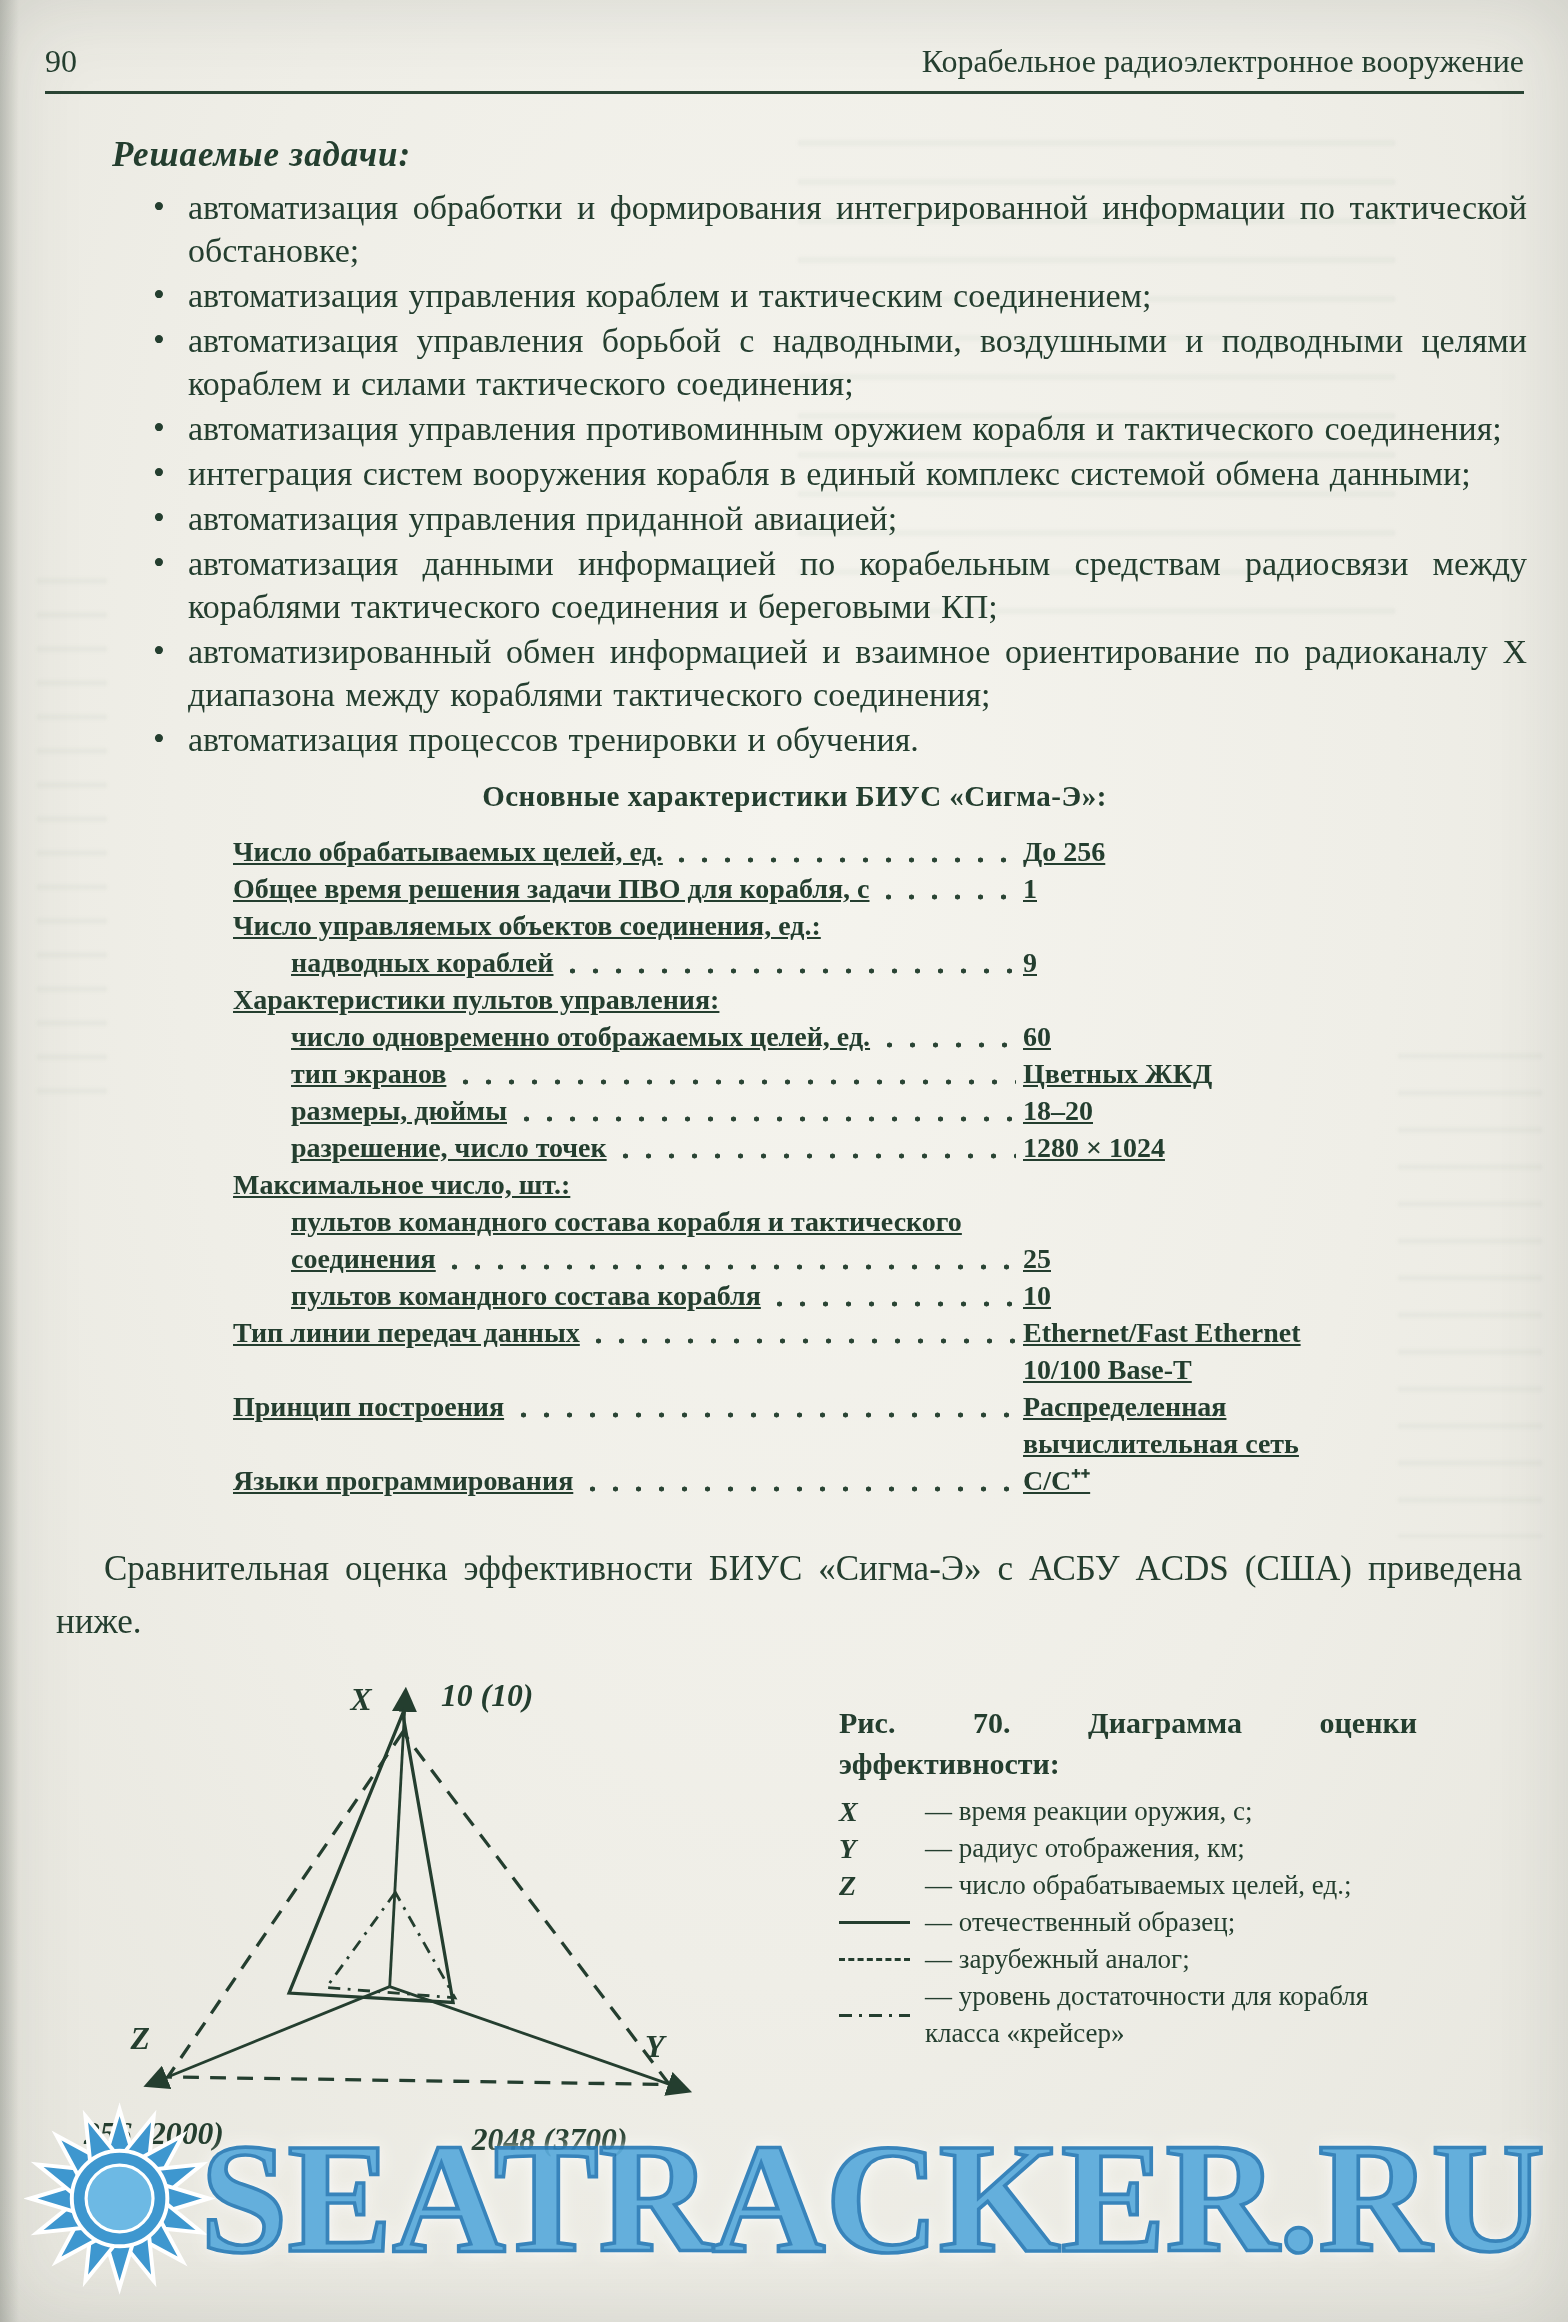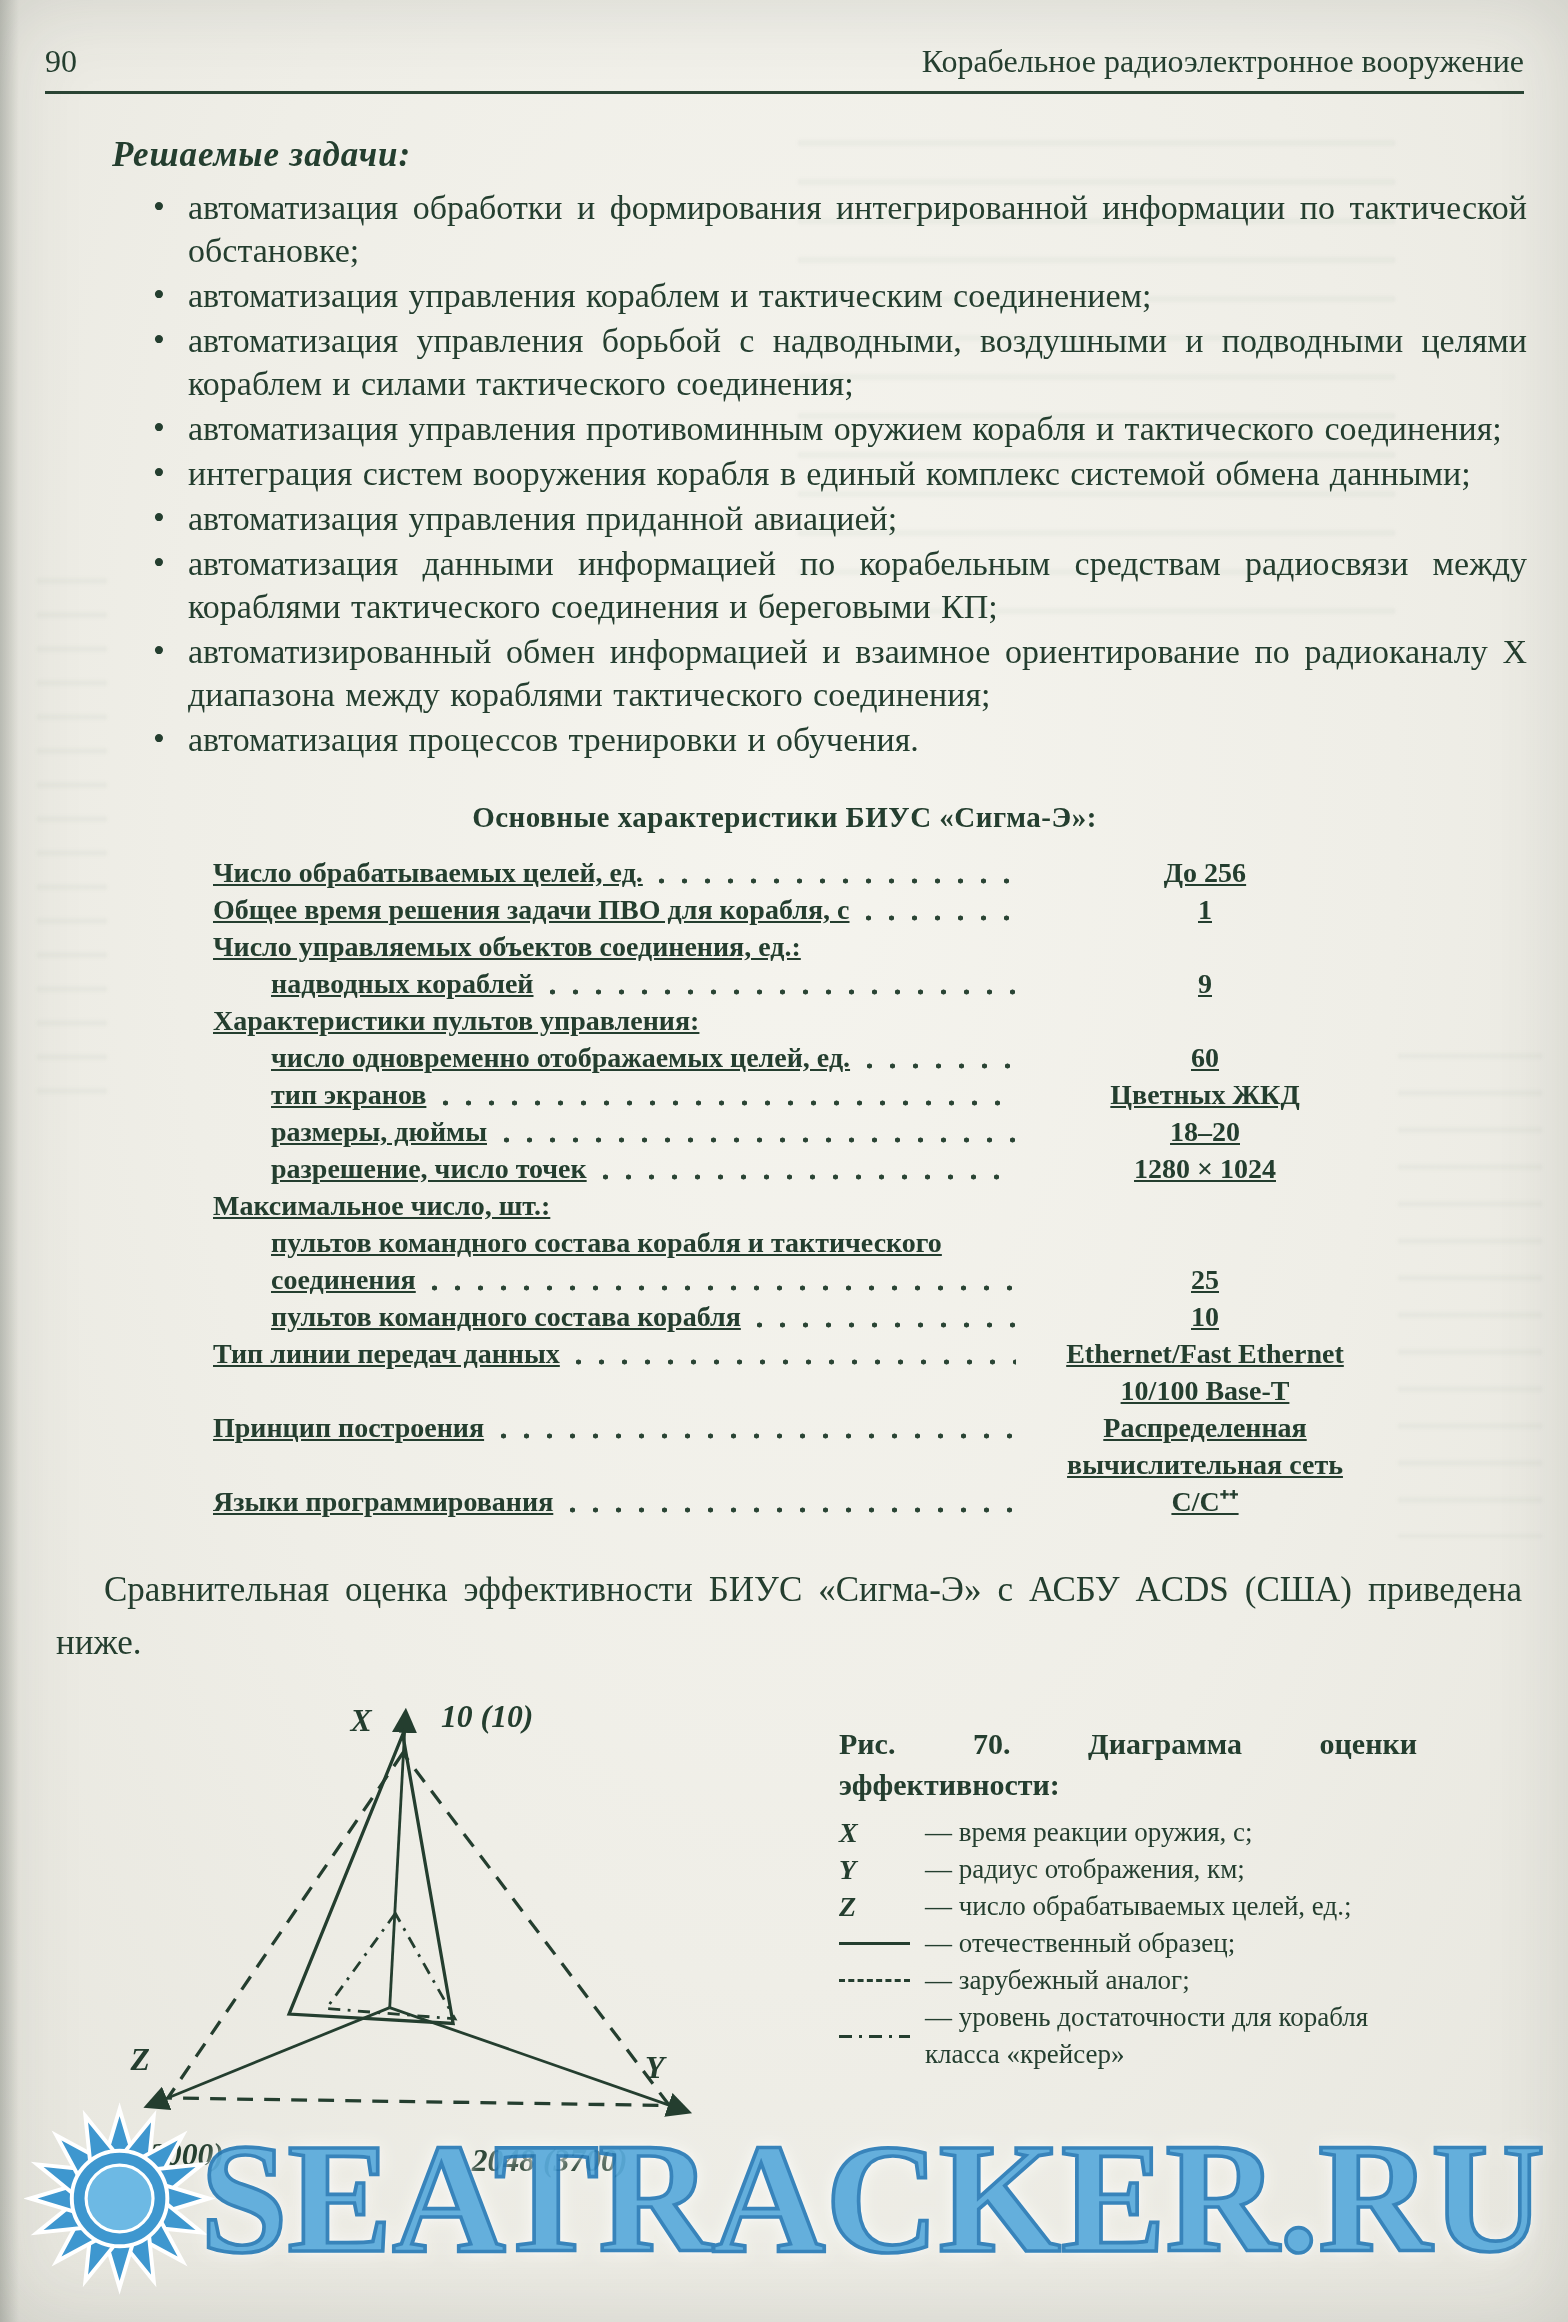--- a/index.html
+++ b/index.html
@@ -33,32 +33,32 @@
 
   .tasks { margin:41px 42px 0 112px; }
   .tasks-heading { font-style:italic; font-weight:bold; font-size:35px; letter-spacing:0.9px; margin-bottom:11.2px; }
   .task-list { list-style:none; margin:0; padding:0; }
   .task-item {
     position:relative; padding-left:76px; margin-bottom:1.9px;
     font-size:34px; line-height:43px; text-align:justify; word-spacing:1.9px;
   }
   .task-item .bullet { position:absolute; left:41px; top:-0.9px; }
 
-  .specs { margin-top:40px; }
+  .specs { margin-top:19px;padding-left:20px; }
   .specs-heading { text-align:center; font-weight:bold; font-size:29px; letter-spacing:0.5px; margin-bottom:20.5px; }
   .spec-rows { margin:0 182px 0 213px; font-size:28px; line-height:37px; font-weight:600; }
   .srow { display:flex; align-items:flex-start;text-decoration:underline; }
   .srow.ind { padding-left:58px; }
   .slabel { white-space:nowrap; }
   .sdots {
     flex:1 1 auto; min-width:22.4px; height:37px; margin:0 7.5px;
     background-image:radial-gradient(circle, #2a4434 2.4px, transparent 2.9px);
     background-size:23px 8.4px; background-repeat:repeat-x; background-position:0 23px;
   }
-  .sval { flex:0 0 364px; text-align:center; white-space:pre-line; }
+  .sval { flex:0 0 364px; white-space:pre-line; }
 
   .compare-paragraph {
     margin:43px 47px 0 56px; font-size:35px; line-height:53px;
     text-indent:48px; text-align:justify;
   }
 
   .figure { position:relative; height:522px; margin-top:17px; }
   .diagram { position:absolute; left:82px; top:0; }
   .dg-label { font-family:"Liberation Serif", serif; font-style:italic; font-weight:bold; font-size:34px; fill:#243e2f; }
 

